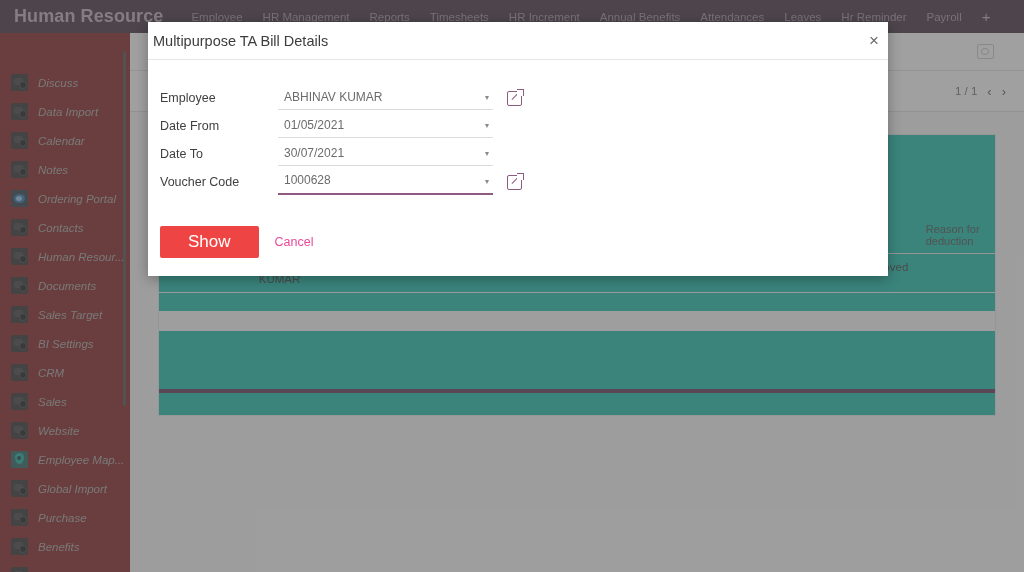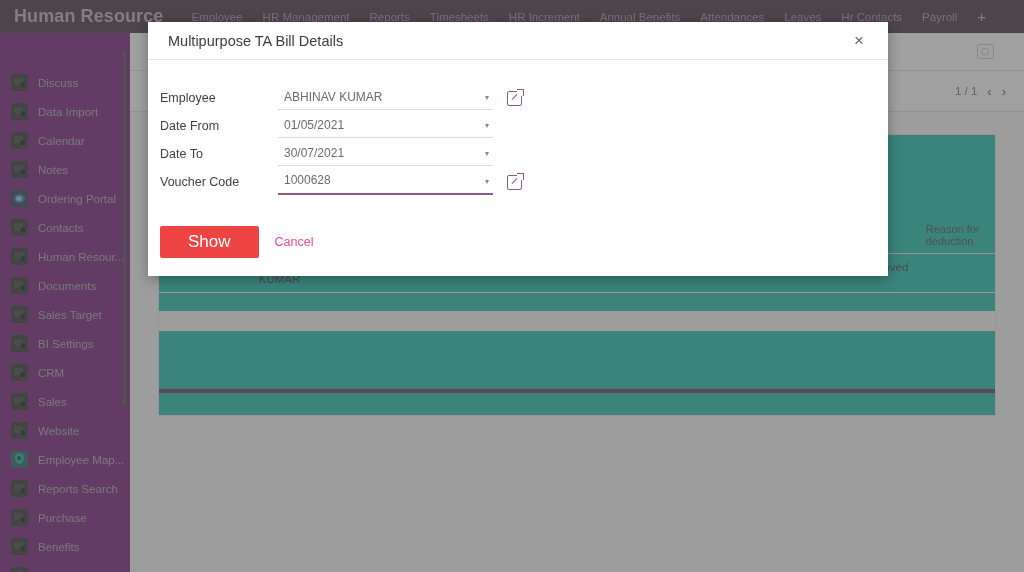--- a/index.html
+++ b/index.html
@@ -58,23 +58,24 @@
     cursor: pointer;
     line-height: 1;
   }
 
   
   .sidebar {
     position: absolute;
     top: 33px; left: 0;
     width: 130px;
     height: 539px;
-    background: #701a75;
+    background: #7f1d1d;
     overflow: hidden;
     z-index: 4;
+    font-style: italic;
   }
   .sb-list {
     padding-top: 35px;
   }
   .sb-item {
     display: flex;
     align-items: center;
     height: 29px;
     padding-left: 11px;
     cursor: pointer;
@@ -285,21 +286,21 @@
     width: 740px;
     background: #ffffff;
     z-index: 20;
     box-shadow: 0 3px 12px rgba(0,0,0,.3);
   }
   .modal-head {
     height: 37px;
     border-bottom: 1px solid #e6e6e6;
     display: flex;
     align-items: center;
-    padding: 0 20px;
+    padding: 0 5px;
   }
   .modal-title {
     font-size: 14.5px;
     color: #3c3c3c;
   }
   .modal-close {
     margin-left: auto;
     font-size: 17px;
     color: #6a6a6a;
     cursor: pointer;
@@ -412,21 +413,21 @@
   <div class="brand">Human Resource</div>
   <div class="menu" id="menu-host">
       <div class="menu-item">Employee</div>
       <div class="menu-item">HR Management</div>
       <div class="menu-item">Reports</div>
       <div class="menu-item">Timesheets</div>
       <div class="menu-item">HR Increment</div>
       <div class="menu-item">Annual Benefits</div>
       <div class="menu-item">Attendances</div>
       <div class="menu-item">Leaves</div>
-      <div class="menu-item">Hr Contacts</div>
+      <div class="menu-item">Hr Reminder</div>
       <div class="menu-item">Payroll</div>
     </div>
   <div class="menu-plus">+</div>
 </div>
 
 <div class="sidebar">
   <div class="sb-list" id="sidebar-host">
       <div class="sb-item">
         <div class="sb-ico"></div>
         <div class="sb-label">Discuss</div>
@@ -478,21 +479,21 @@
       <div class="sb-item">
         <div class="sb-ico"></div>
         <div class="sb-label">Website</div>
       </div>
       <div class="sb-item">
         <div class="sb-ico teal-pin"></div>
         <div class="sb-label">Employee Map...</div>
       </div>
       <div class="sb-item">
         <div class="sb-ico"></div>
-        <div class="sb-label">Reports Search</div>
+        <div class="sb-label">Global Import</div>
       </div>
       <div class="sb-item">
         <div class="sb-ico"></div>
         <div class="sb-label">Purchase</div>
       </div>
       <div class="sb-item">
         <div class="sb-ico"></div>
         <div class="sb-label">Benefits</div>
       </div>
       <div class="sb-item">

